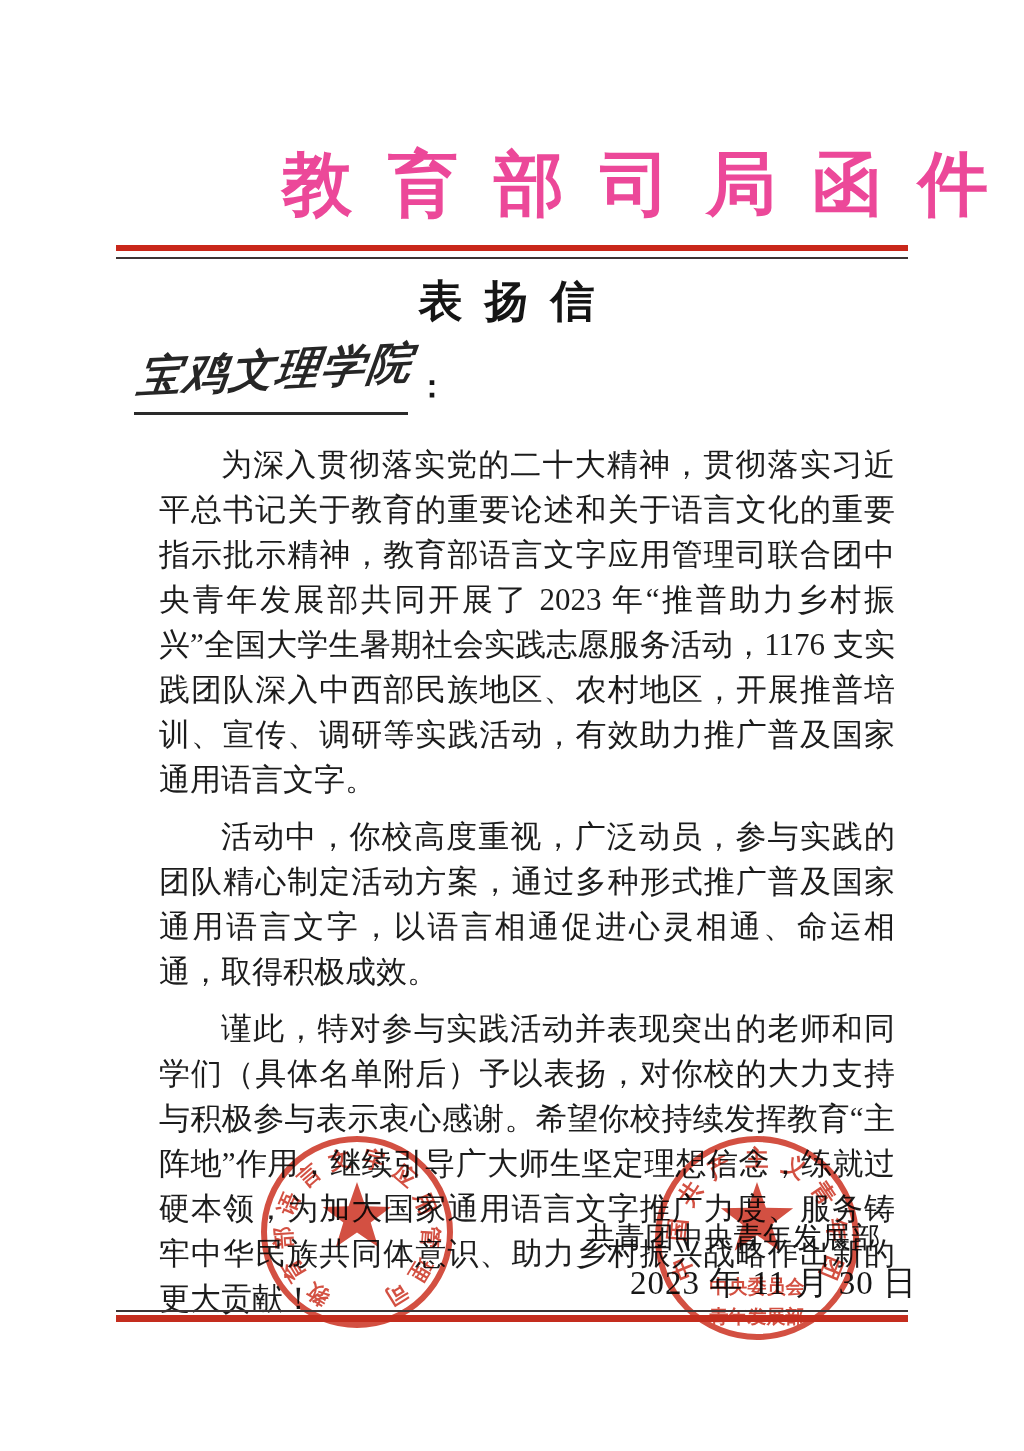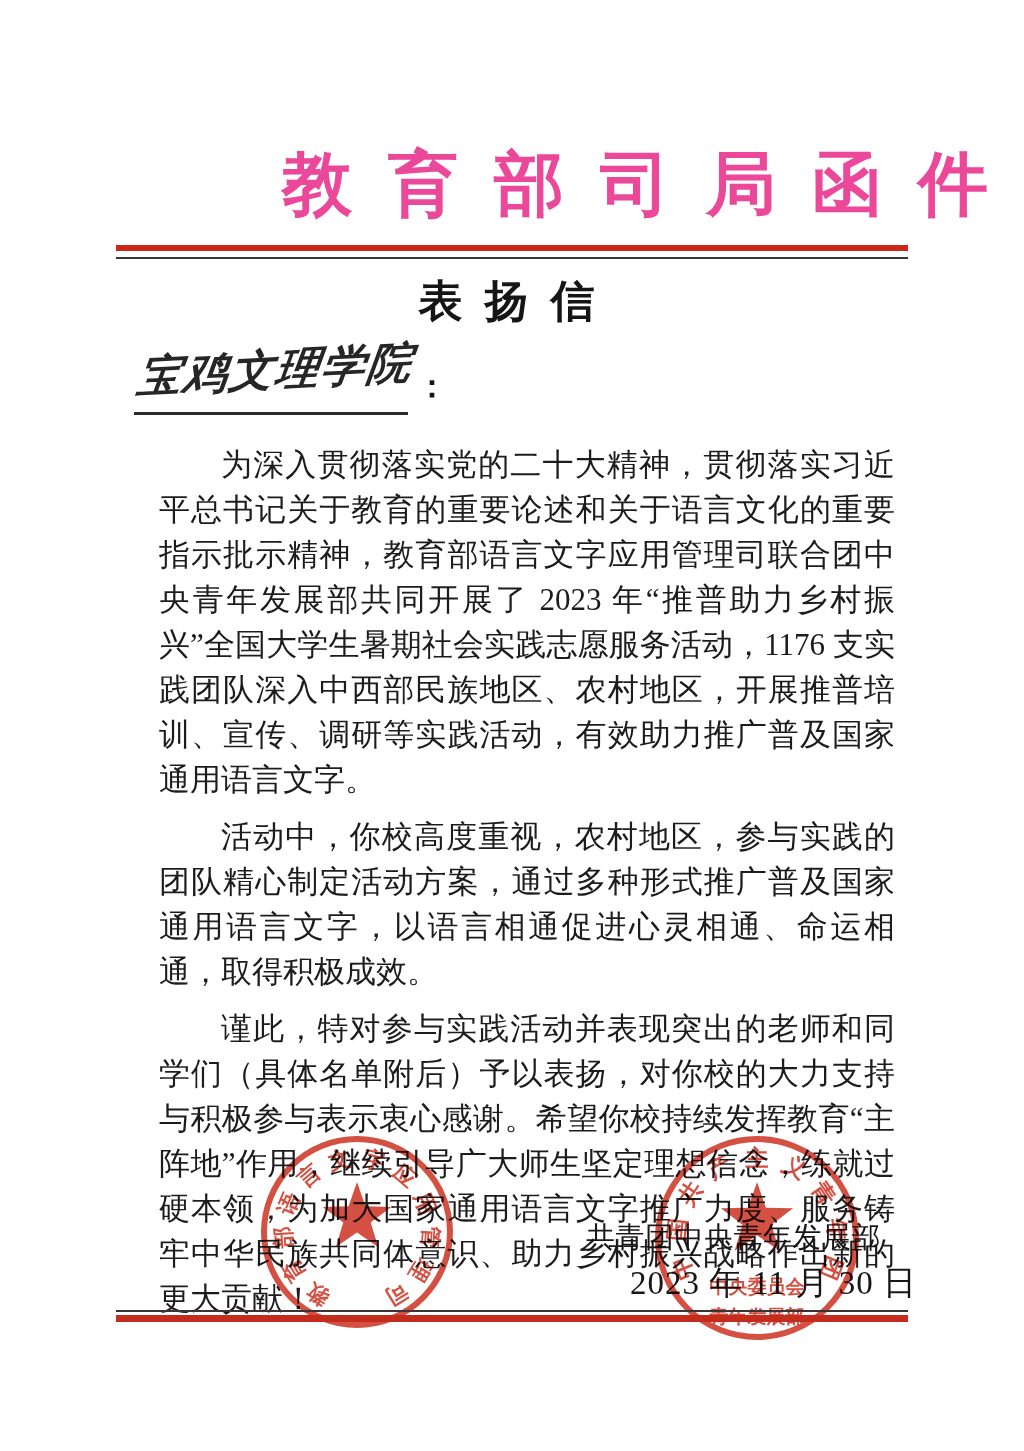--- a/index.html
+++ b/index.html
@@ -85,21 +85,21 @@
   <div class="rule rule-dark-top"></div>
 
   <h2 class="letter-title">表扬信</h2>
 
   <div class="recipient">
     <span class="recipient-underline"><span class="handwritten">宝鸡文理学院</span></span><span class="recipient-colon">：</span>
   </div>
 
   <div class="letter-body">
     <p>为深入贯彻落实党的二十大精神，贯彻落实习近平总书记关于教育的重要论述和关于语言文化的重要指示批示精神，教育部语言文字应用管理司联合团中央青年发展部共同开展了 2023 年“推普助力乡村振兴”全国大学生暑期社会实践志愿服务活动，1176 支实践团队深入中西部民族地区、农村地区，开展推普培训、宣传、调研等实践活动，有效助力推广普及国家通用语言文字。</p>
-    <p>活动中，你校高度重视，农村地区，参与实践的团队精心制定活动方案，通过多种形式推广普及国家通用语言文字，以语言相通促进心灵相通、命运相通，取得积极成效。</p>
+    <p>活动中，你校高度重视，广泛动员，参与实践的团队精心制定活动方案，通过多种形式推广普及国家通用语言文字，以语言相通促进心灵相通、命运相通，取得积极成效。</p>
     <p>谨此，特对参与实践活动并表现突出的老师和同学们（具体名单附后）予以表扬，对你校的大力支持与积极参与表示衷心感谢。希望你校持续发挥教育“主阵地”作用，继续引导广大师生坚定理想信念，练就过硬本领，为加大国家通用语言文字推广力度、服务铸牢中华民族共同体意识、助力乡村振兴战略作出新的更大贡献！</p>
   </div>
 
   <div class="sig sig-right">共青团中央青年发展部</div>
   <div class="sig-date">2023 年 11 月 30 日</div>
 
   <svg id="seal-left" class="seal" width="224" height="224" viewBox="0 0 224 224">
       <circle cx="112" cy="112" r="93" fill="none" stroke="#cd3827" stroke-width="6"></circle>
       <text x="72.78597444674284" y="174.75555911557552" fill="#cd3827" font-size="22" font-weight="bold" text-anchor="middle" dominant-baseline="central" transform="rotate(-148 72.78597444674284 174.75555911557552)">教</text>
       <text x="48.630171761382414" y="150.21341216128317" fill="#cd3827" font-size="22" font-weight="bold" text-anchor="middle" dominant-baseline="central" transform="rotate(-121.0909090909091 48.630171761382414 150.21341216128317)">育</text>

